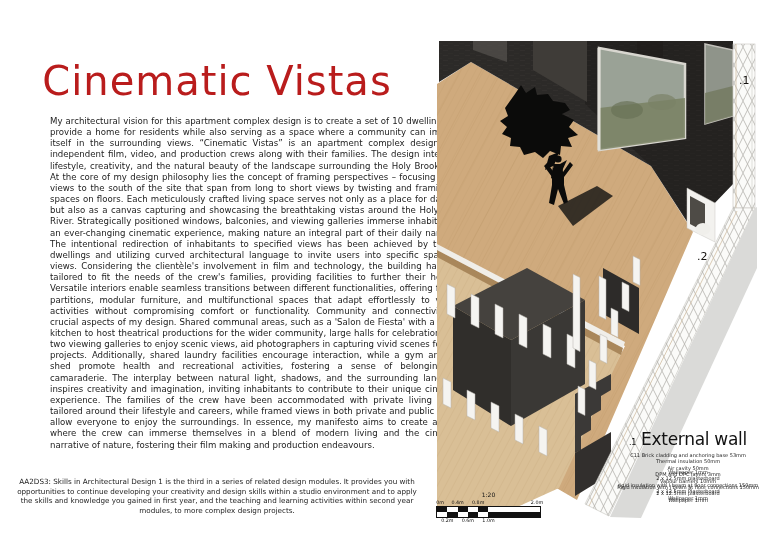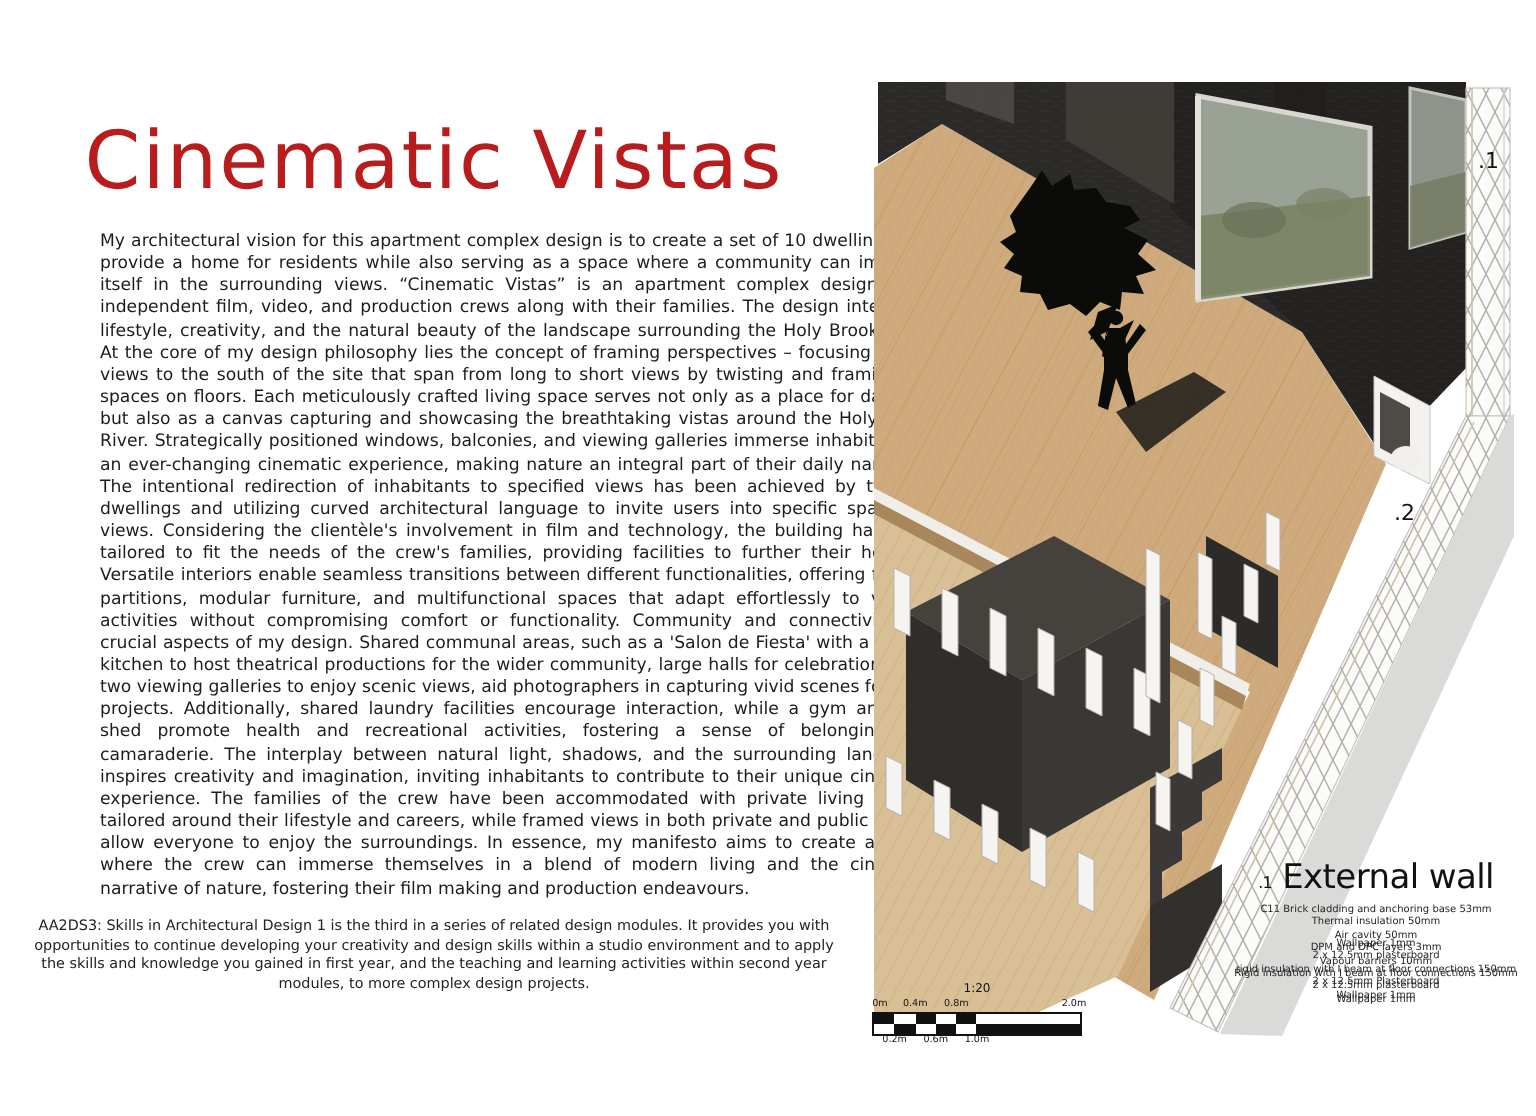--- a/index.html
+++ b/index.html
@@ -14,21 +14,21 @@
     font-size:40px; font-weight:400; letter-spacing:1px; color:#b91c1c;
   }
   .manifesto{
     left:8px; top:116px; width:417px;
     font-size:8.6px; line-height:11.15px; text-align:justify; color:#1c1c1c;margin-left:42px;
   }
   .footnote{
     left:16px; width:402px; text-align:center;
     font-size:7.2px; line-height:9.6px; color:#222;
   }
-  .footnote.module{ top:458px; }
+  .footnote.module{ top:477px; }
   .footnote.req{ top:509px; }
   .drawing-caption{
     left:437px; top:21px; width:320px; text-align:center;
     font-size:8.6px; color:#2a2a2a;
   }
   .drawing{ left:437px; top:38px; width:320px; height:482px; }
   .wall-note{ left:612px; width:152px; text-align:center; color:#141414; }
   .wall-note.external{ top:381px;margin-top:48px; }
   .wall-note.internal{ top:466px; }
   .wall-heading{ font-size:17px; letter-spacing:-0.3px; color:#111; white-space:nowrap; }

